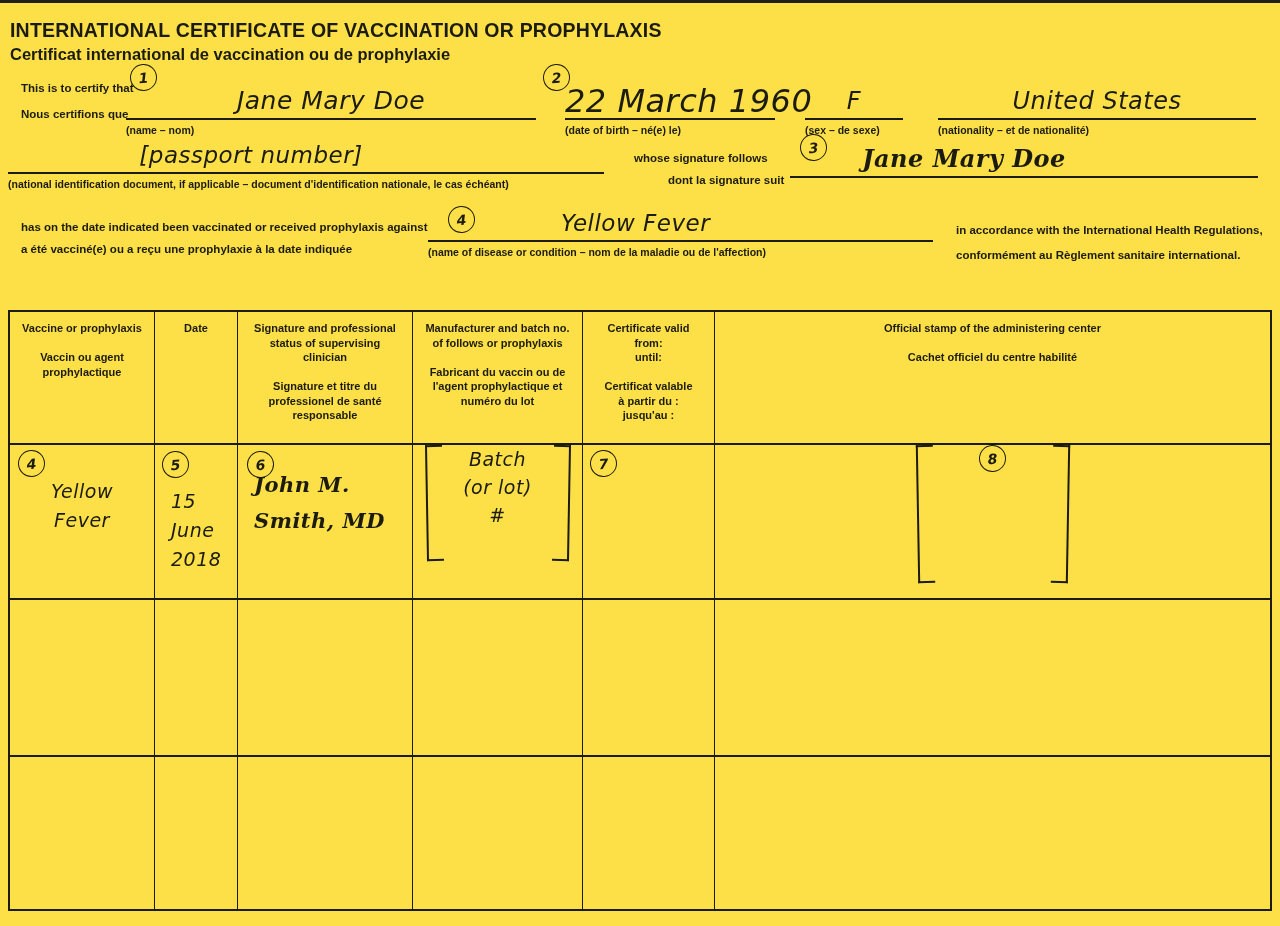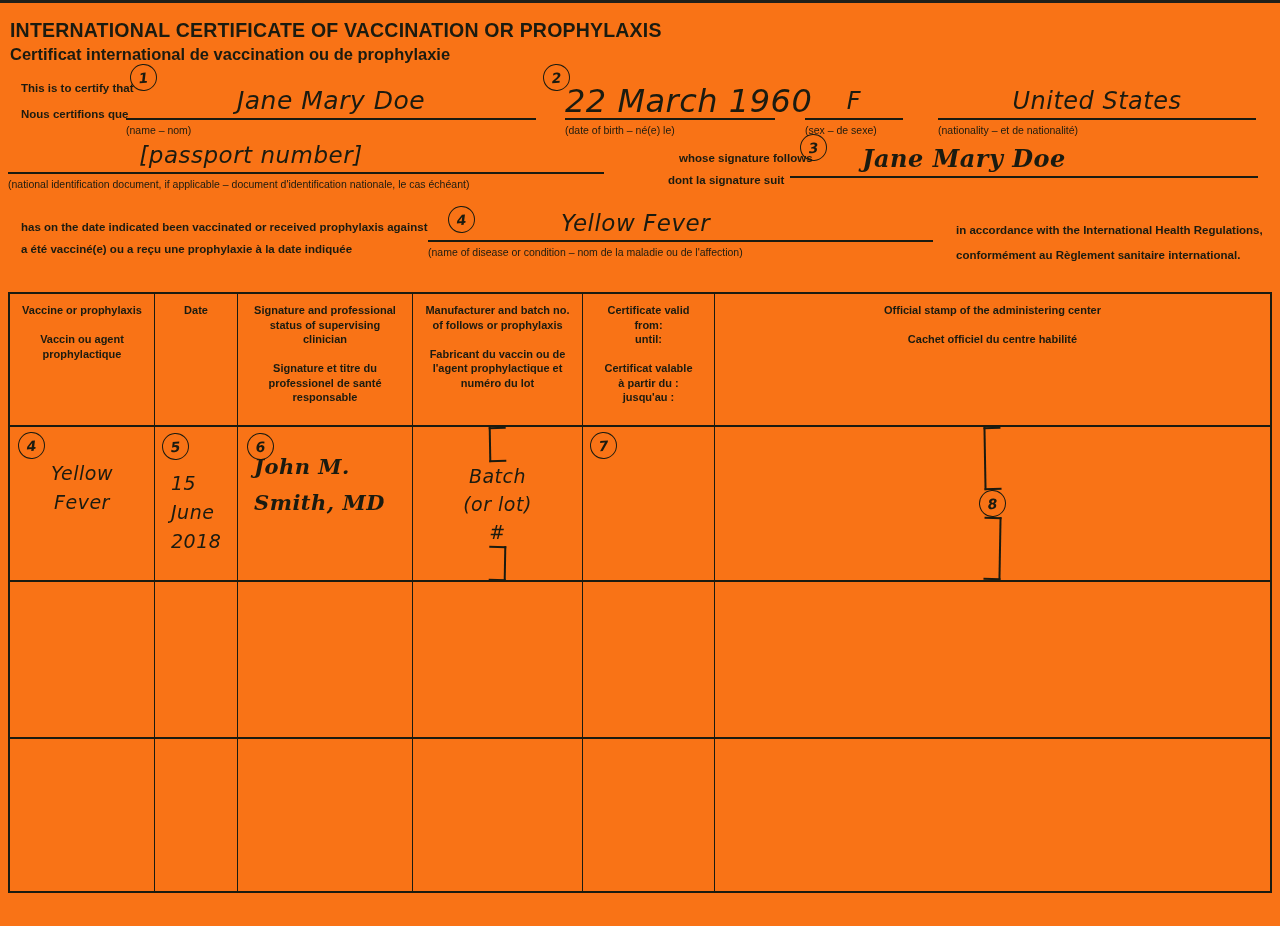--- a/index.html
+++ b/index.html
@@ -1,56 +1,56 @@
 <!DOCTYPE html>
 <html><head>
 <meta charset="utf-8">
 <style>
   html,body{margin:0;padding:0;}
   .sheet{
     position:relative;width:1280px;height:926px;overflow:hidden;
-    background:#f97316;color:#1B1B10;
+    background:#fde047;color:#1B1B10;
     font-family:"Liberation Sans",sans-serif;
   }
   .top-edge{position:absolute;top:0;left:0;right:0;height:3px;background:#20201a;}
   .title{position:absolute;left:10px;top:19px;font-size:19.5px;font-weight:bold;letter-spacing:.2px;}
   .subtitle{position:absolute;left:10px;top:45px;font-size:16.5px;font-weight:bold;}
   .lbl{position:absolute;font-size:11.5px;font-weight:bold;margin-left:13px;}
   .field{position:absolute;}
   .field .value{height:34px;line-height:34px;text-align:center;white-space:nowrap;}
   .rule{border-bottom:2px solid #1B1B10;}
-  .caption{font-size:10.5px;font-weight:normal;padding-top:4px;white-space:nowrap;}
+  .caption{font-size:10.5px;font-weight:bold;padding-top:4px;white-space:nowrap;}
   .hand{font-family:"DejaVu Sans",sans-serif;font-style:italic;letter-spacing:.5px;}
   .script{font-family:"DejaVu Serif",serif;font-style:italic;font-weight:bold;letter-spacing:.5px;}
   .marker{
     position:absolute;width:25px;height:25px;border:1.7px solid #1B1B10;border-radius:50%;
     display:flex;align-items:center;justify-content:center;
     font-family:"DejaVu Sans",sans-serif;font-style:italic;font-size:14px;font-weight:bold;
     transform:rotate(-4deg);background:transparent;
   }
   
   .vtable{
-    position:absolute;left:8px;top:292px;width:1264px;height:601px;
+    position:absolute;left:8px;top:310px;width:1264px;height:601px;
     display:grid;grid-template-columns:144px 83px 175px 170px 132px 1fr;
     grid-template-rows:131px 155px 157px 1fr;
     border:2px solid #1B1B10;box-sizing:border-box;
   }
   .vtable>div{box-sizing:border-box;position:relative;}
   .bl{border-left:1.5px solid #1B1B10;}
   .bt{border-top:2px solid #1B1B10;}
   .th{
     font-size:11px;font-weight:bold;text-align:center;
     padding-top:9px;line-height:14.5px;white-space:pre-line;
   }
   .entry{font-size:19px;line-height:29px;white-space:pre-line;}
   .v-vaccine{text-align:center;padding-top:32px;}
   .v-date{text-align:left;padding:42px 0 0 16px;}
   .v-clin{text-align:left;padding:22px 0 0 16px;font-size:21px;line-height:36px;}
   .v-valid{text-align:center;padding-top:12px;font-size:18px;line-height:24px;}
-  .bracket-wrap{display:flex;align-items:center;justify-content:center;height:100%;flex-direction:column;}
+  .bracket-wrap{display:flex;align-items:flex-start;justify-content:center;height:100%;}
   .brk{border:2.5px solid #1B1B10;align-self:auto;}
   .brk-l{border-right:none;width:15px;transform:rotate(-1deg);}
   .brk-r{border-left:none;width:15px;transform:rotate(1deg);}
   .batch-brk{height:112px;}
   .stamp-brk{height:134px;}
   .batch-text{text-align:center;font-size:19px;line-height:28px;white-space:pre-line;width:110px;}
   .stamp-gap{width:118px;display:flex;align-items:center;justify-content:center;}
   .marker.inplace{position:static;flex:none;}
 </style>
 </head>
@@ -90,21 +90,21 @@
     <div class="rule"></div>
     <div class="caption">(nationality – et de nationalité)</div>
   </div>
 
   <div class="field" style="left:8px;top:138px;width:596px;">
     <div class="value hand" style="font-size:23px;margin-right:110px;">[passport number]</div>
     <div class="rule"></div>
     <div class="caption" style="font-size:10.5px;">(national identification document, if applicable – document d'identification nationale, le cas échéant)</div>
   </div>
 
-  <div class="lbl" style="left:666px;top:152px;">whose signature follows</div>
+  <div class="lbl" style="left:621px;top:152px;">whose signature follows</div>
   <div class="lbl" style="left:655px;top:174px;">dont la signature suit</div>
 
   <div class="field" style="left:790px;top:142px;width:468px;">
     <div class="marker" style="left:10px;top:-8px;">3</div>
     <div class="value script" style="font-size:24px;margin-right:120px;">Jane Mary Doe</div>
     <div class="rule"></div>
   </div>
 
   <div class="lbl" style="left:8px;top:221px;width:420px;">has on the date indicated been vaccinated or received prophylaxis against</div>
   <div class="lbl" style="left:8px;top:243px;width:420px;">a été vacciné(e) ou a reçu une prophylaxie à la date indiquée</div>

